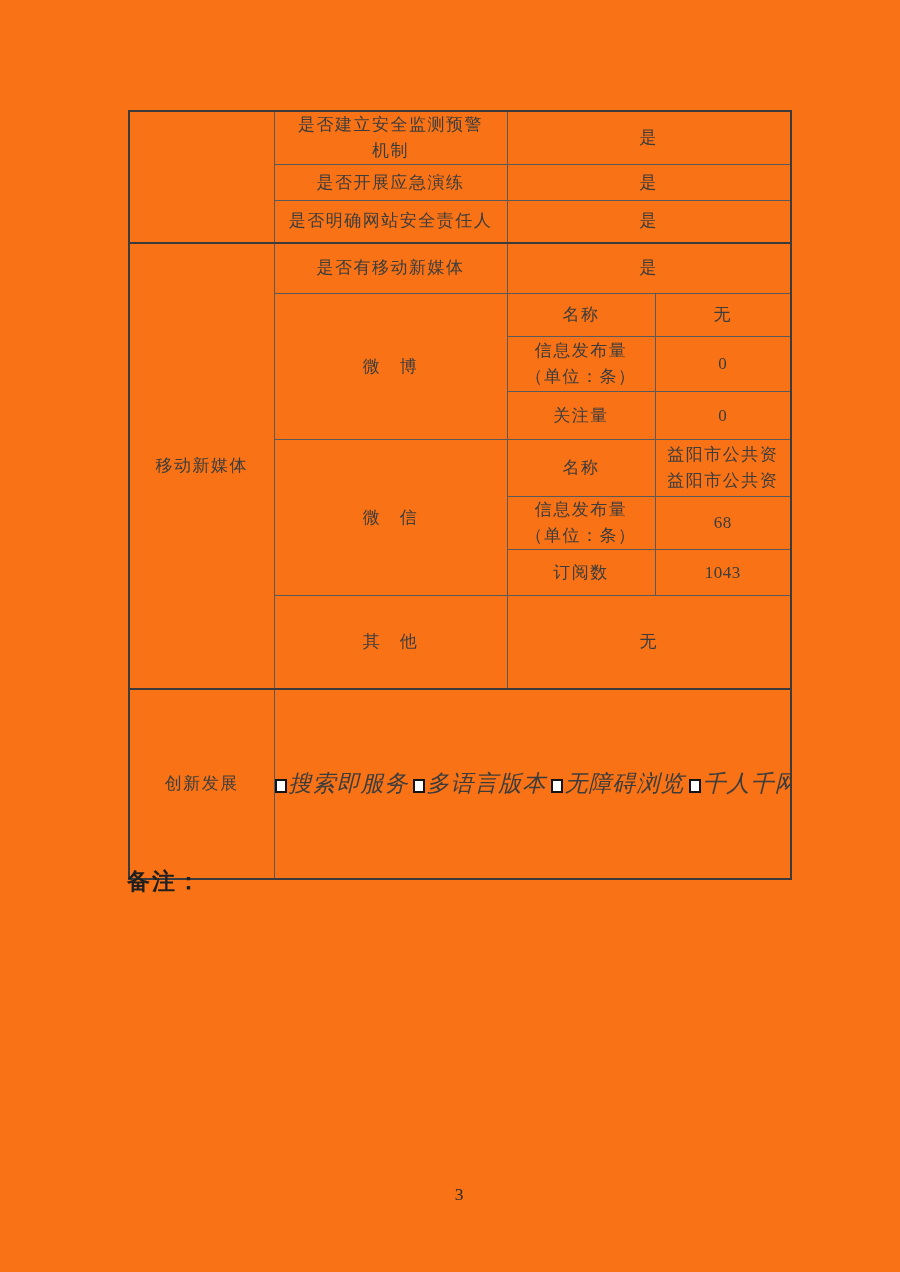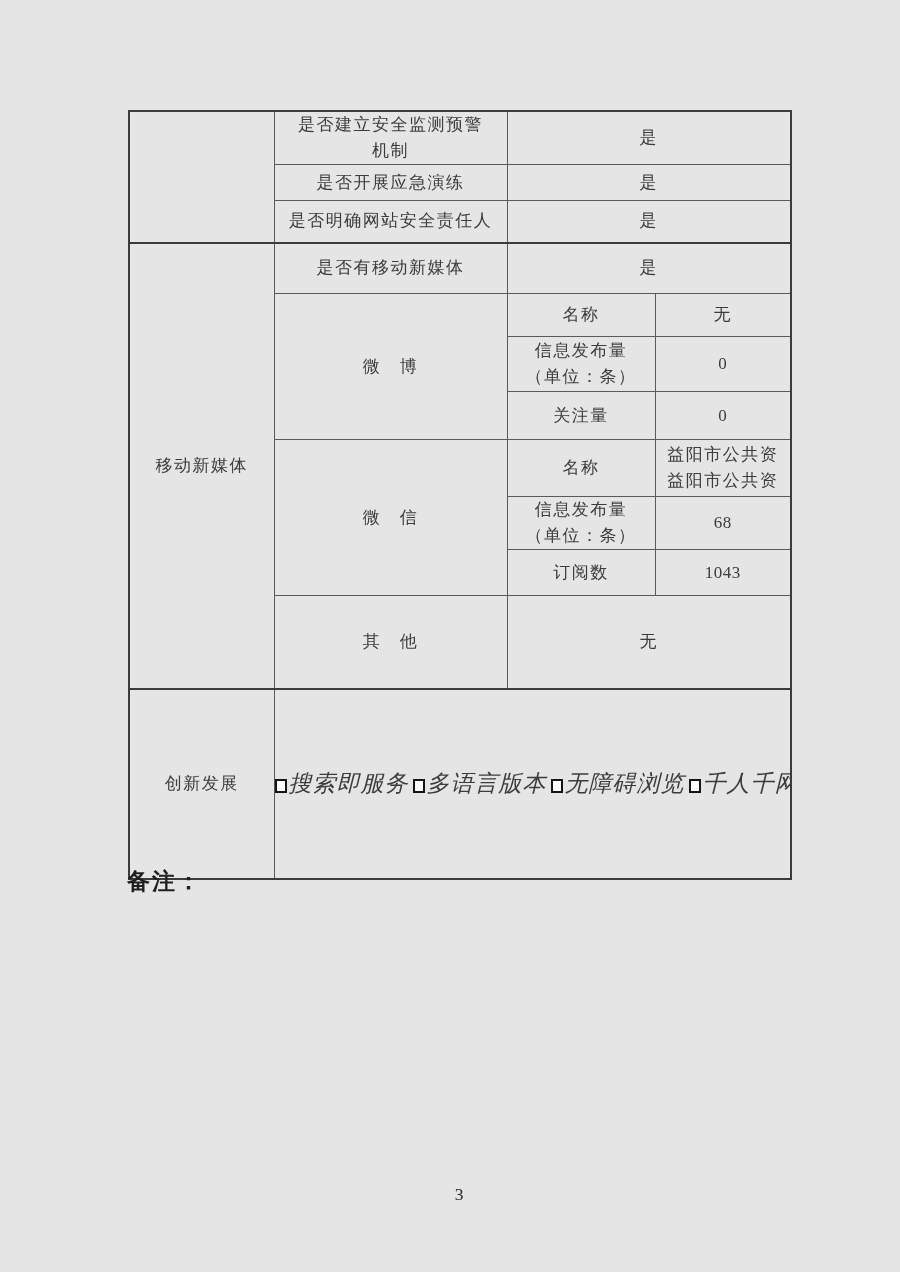--- a/index.html
+++ b/index.html
@@ -1,20 +1,20 @@
 <!DOCTYPE html>
 <html><head>
 <meta charset="utf-8">
 <style>
   * { margin:0; padding:0; box-sizing:border-box; }
   html,body { background:#ffffff; }
   .page {
     position:relative;
     width:900px; height:1272px;
-    background:#e5e5e5;
+    background:#f97316;
     font-family:"Liberation Serif","DejaVu Serif",serif;
     color:#3c3c3c;
     overflow:hidden;
   }
   table.report {
     position:absolute; left:128px; top:110px;
     width:662px;
     border-collapse:collapse;
     table-layout:fixed;
     border:2px solid #3b3b3b;

